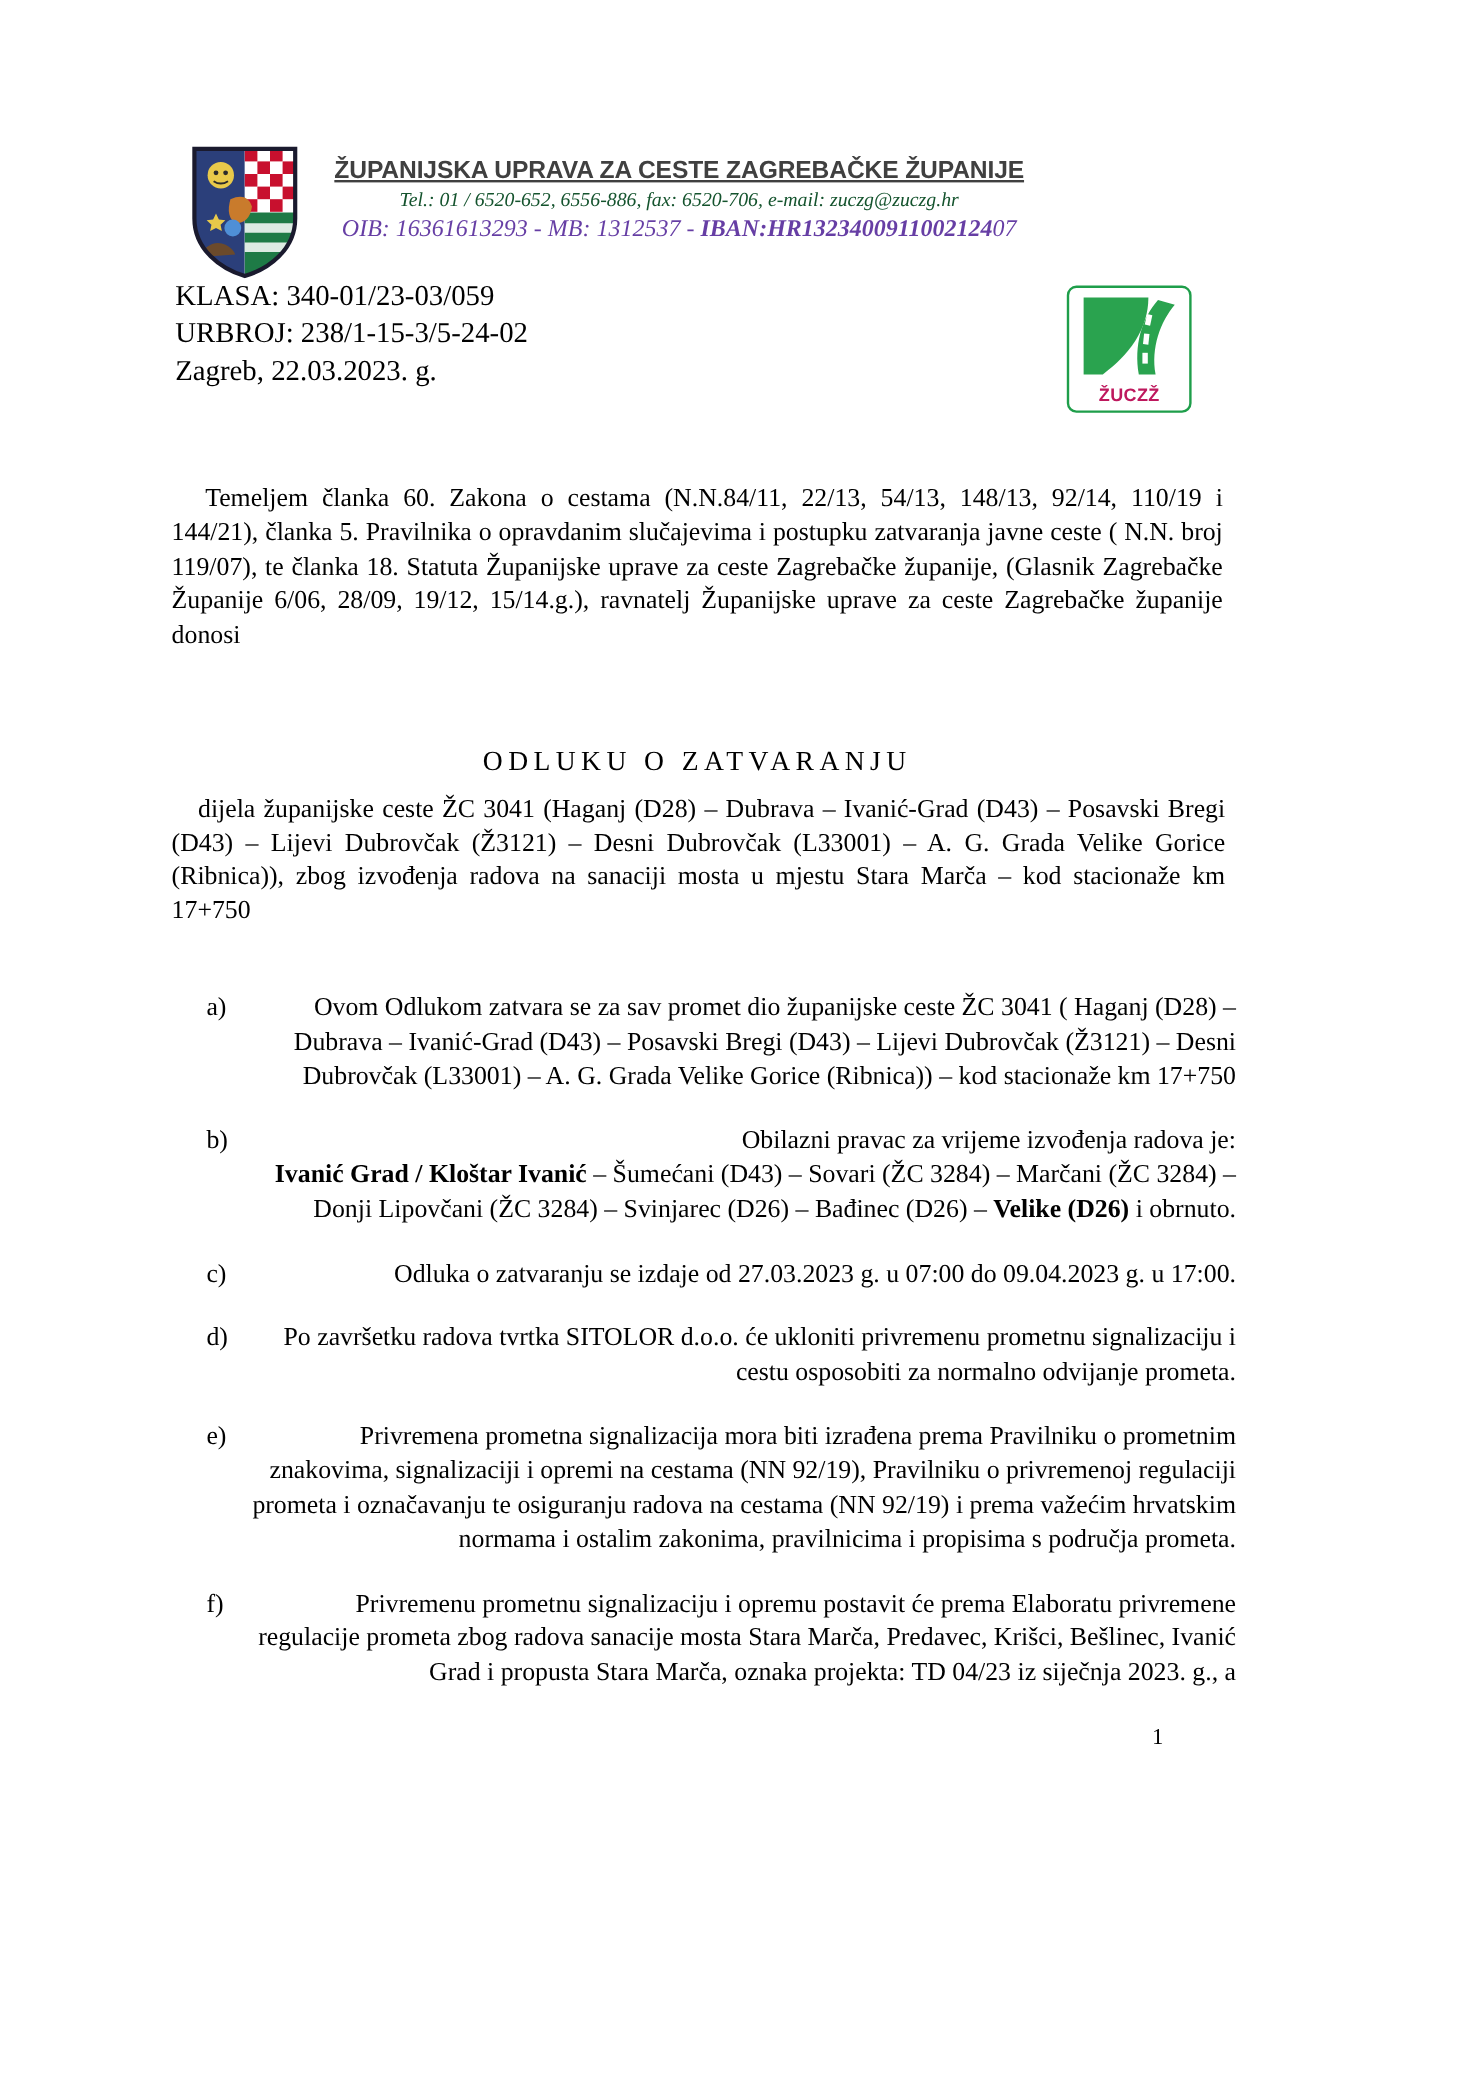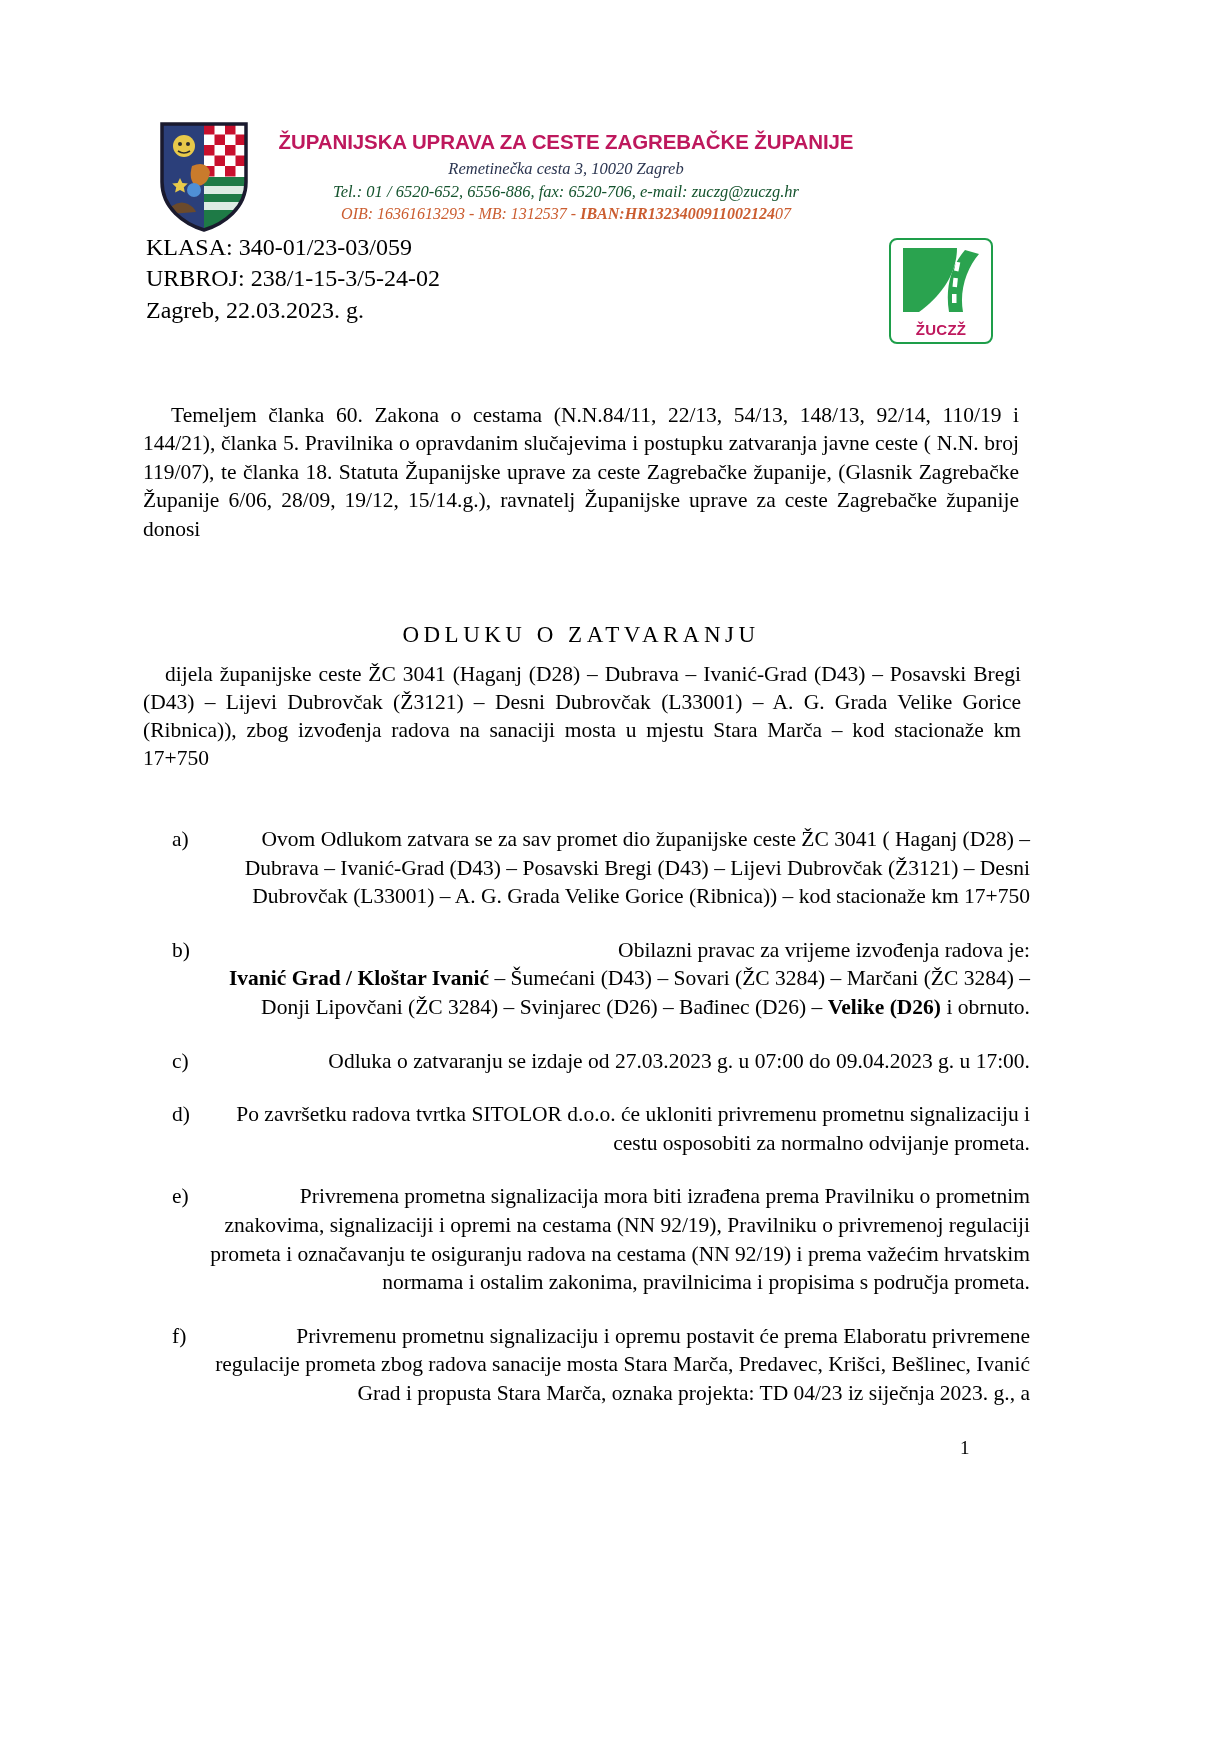--- a/index.html
+++ b/index.html
@@ -42,42 +42,43 @@
     left: 276px;
     top: 18px;
     width: 580px;
     text-align: center;
   }
   .org-name {
     font-family: "Liberation Sans", sans-serif;
     font-weight: bold;
     font-size: 20.5px;
     letter-spacing: -0.1px;
-    color: #be185d;
+    color: #404040;
     white-space: nowrap;
+    text-decoration: underline;
   }
   .org-addr {
     font-family: "Liberation Serif", serif;
     font-style: italic;
     font-size: 16.5px;
     color: #2b3550;
     margin-top: 5px;
   }
   .org-contact {
     font-family: "Liberation Serif", serif;
     font-style: italic;
     font-size: 16.5px;
     color: #14532d;
     margin-top: 3px;
   }
   .org-ids {
     font-family: "Liberation Serif", serif;
     font-style: italic;
-    font-size: 16px;
-    color: #c2410c;
+    font-size: 20px;
+    color: #4c1d95;
     margin-top: 3px;
     opacity: 0.85;
   }
   .org-ids b { font-weight: bold; }
 
   
   .zuczz-logo {
     position: absolute;
     left: 889px;
     top: 126px;
@@ -230,21 +231,20 @@
           <path d="M22 58 l2.4 5 5.4 .6 -4 3.7 1.1 5.3 -4.9-2.7 -4.9 2.7 1.1-5.3 -4-3.7 5.4-.6 z" fill="#e8c94a"></path>
 
           <path d="M14 86 q8-6 16-2 q6 3 8 8 l-26 2 z" fill="#6b4a2b"></path>
         </g>
         <path d="M4 4 H88 V62 C88 88 66 104 46 110 C26 104 4 88 4 62 Z" fill="none" stroke="#1a1a2e" stroke-width="3.5"></path>
       </svg>
     </div>
 
     <div class="org-block">
       <div class="org-name">ŽUPANIJSKA UPRAVA ZA CESTE ZAGREBAČKE ŽUPANIJE</div>
-      <div class="org-addr">Remetinečka cesta 3, 10020 Zagreb</div>
       <div class="org-contact">Tel.: 01 / 6520-652, 6556-886, fax: 6520-706, e-mail: zuczg@zuczg.hr</div>
       <div class="org-ids"><span>OIB: 16361613293  -  MB: 1312537  -  </span><b>IBAN:HR1323400911002124</b><span>07</span></div>
     </div>
 
     <div class="zuczz-logo">
       <div class="zuczz-mark">
         <svg viewBox="0 0 90 72" width="90" height="72">
           <path d="M6 4 H60 C60 30 44 52 22 68 H6 Z" fill="#2aa34f"></path>
           <path d="M68 6 C54 22 48 44 52 68 L66 68 C62 46 70 24 82 10 Z" fill="#2aa34f"></path>
           <g fill="#ffffff">

